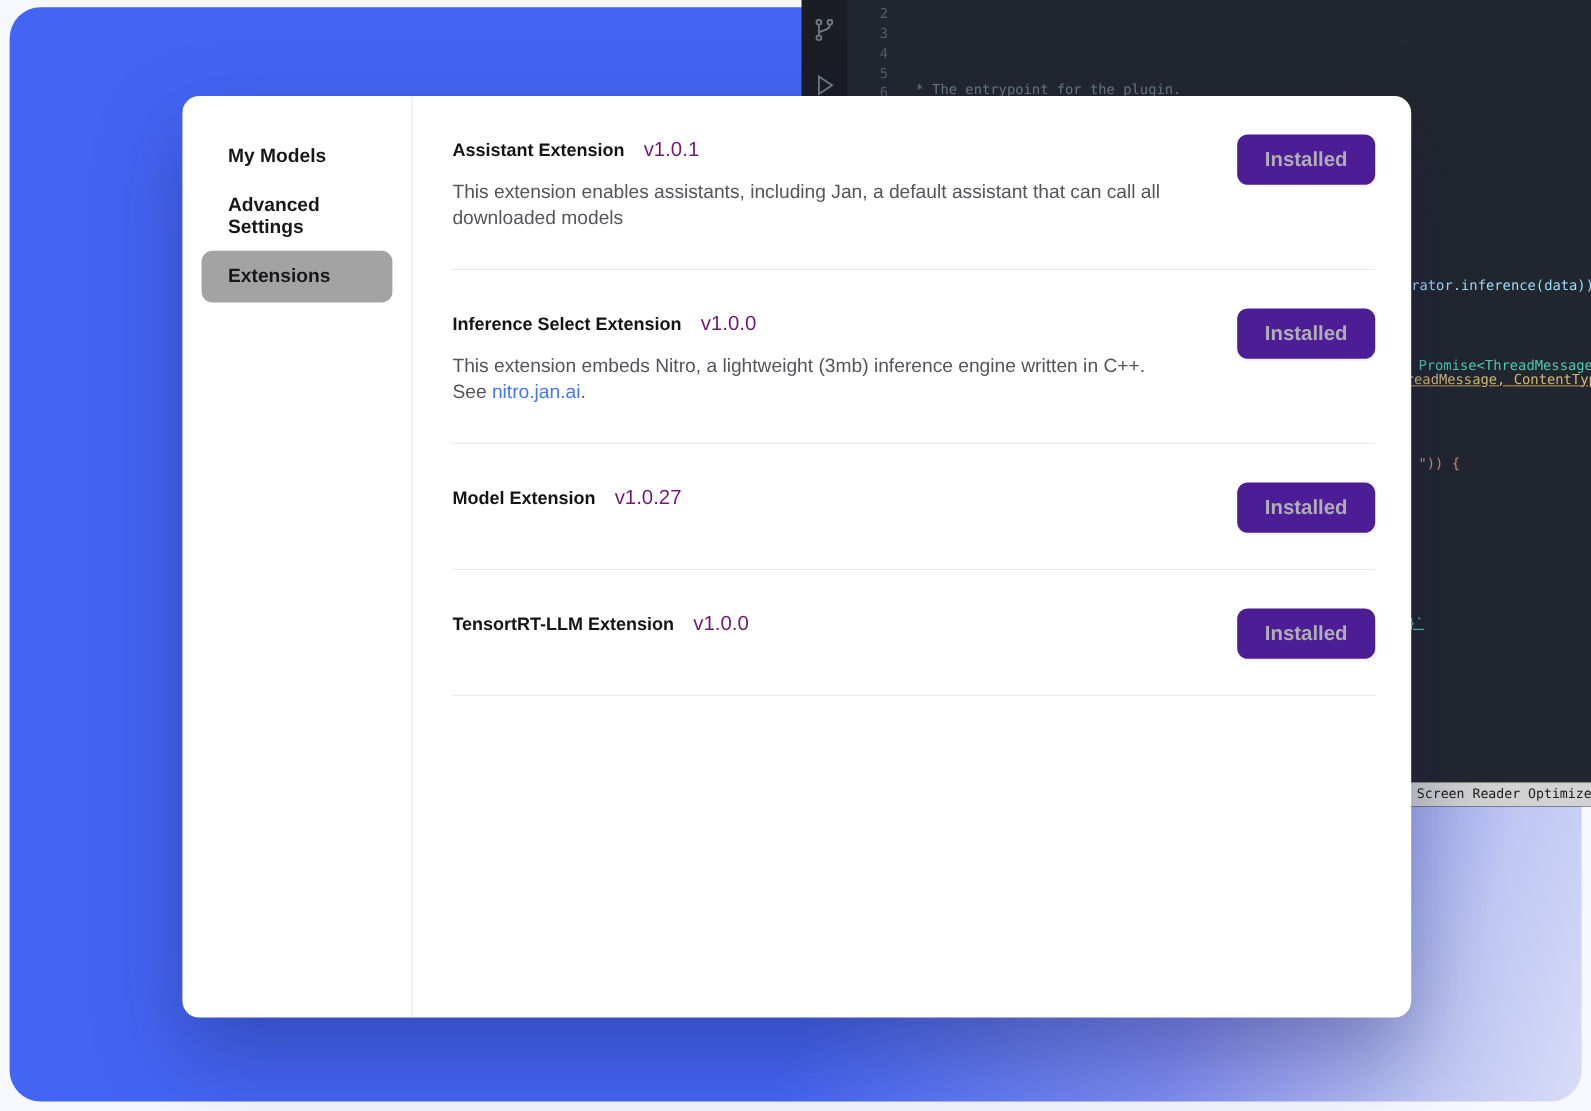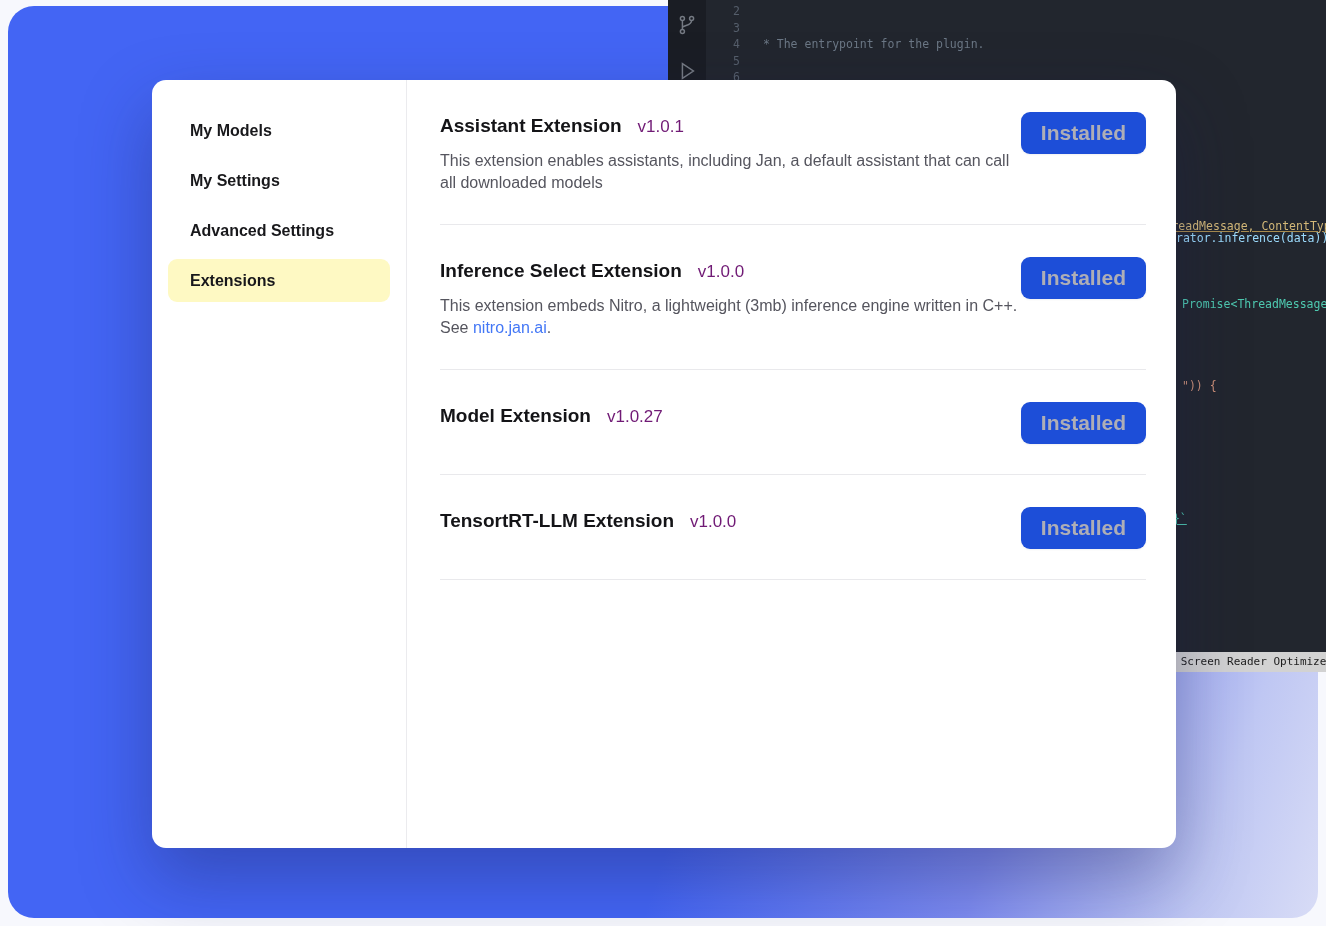--- a/index.html
+++ b/index.html
@@ -30,21 +30,21 @@
     padding-top:14px; gap:24px;
   }
   .activity-icon { width:22px; height:22px; opacity:.85; cursor:pointer; }
   .gutter {
     position:absolute; left:50px; top:3px; width:22px; text-align:right;
     color:#555e6b;
   }
   .code-col {
     position:absolute; left:88px; top:3px; right:0; white-space:pre; color:#c6ccd6;
   }
-  .code-comment { color:#6b7785; }
+  .code-comment { color:#6b7785;margin-top:30px; }
   .code-kw { color:#cdd3dc; }
   .code-import-names { color:#d3b878; text-decoration:underline; text-decoration-color:#a98c4e; }
   .frag { position:absolute; white-space:pre; }
   .frag-1 { left:508px; top:230px; color:#9cdcfe; }
   .frag-2 { left:514px; top:296px; color:#4ec9b0; }
   .frag-3 { left:514px; top:378px; color:#ce9178; }
   .frag-4 { left:498px; top:511px; color:#4ec9b0; text-decoration:underline; }
   .editor-statusbar {
     position:absolute; left:0; bottom:0; width:100%; height:20px;
     background:#101317; display:flex; align-items:center; justify-content:flex-end;
@@ -57,52 +57,52 @@
   }
 
   
   .modal {
     position:absolute; left:152px; top:80px; width:1024px; height:768px;
     background:#ffffff; border-radius:14px;
     box-shadow:0 30px 70px rgba(25,30,80,.35);
     display:flex; overflow:hidden;
   }
   .sidebar {
-    width:255px; border-right:1px solid #ebebee; padding:29px 16px 0 16px;
+    width:192px; border-right:1px solid #ebebee; padding:29px 16px 0 16px;
     flex-shrink:0;
   }
   .side-item {
     height:43px; display:flex; align-items:center; padding:0 22px;
     border-radius:9px; margin-bottom:7px;
     font-size:16px; font-weight:700; color:#18181b; cursor:pointer;
   }
-  .side-item.selected { background:#fef9c3; }
+  .side-item.selected { background:#a3a3a3; }
 
   .content { flex:1; padding:0 30px 0 33px; overflow:hidden; }
   .ext-row {
     display:flex; justify-content:space-between; align-items:flex-start;
     padding:32px 0 30px 0; border-bottom:1px solid #e9e9ec;
   }
   .ext-row.last { border-bottom:none; }
   .ext-info { width:592px; }
   .ext-title-row { display:flex; align-items:baseline; gap:16px; }
-  .ext-title { font-size:19px; font-weight:700; color:#141417; line-height:28px; }
+  .ext-title { font-size:15px; font-weight:700; color:#141417; line-height:28px; }
   .ext-version { font-size:17px; font-weight:500; color:#701a75; }
   .ext-desc { margin-top:10px; font-size:16px; line-height:22px; color:#55555e; }
   .ext-link { color:#4377f6; text-decoration:none; cursor:pointer; }
 
   .btn {
     border:none; border-radius:9px; height:42px; cursor:pointer;
     font-family:"Liberation Sans", sans-serif;
     box-shadow:0 1px 2px rgba(16,24,40,.06);
     flex-shrink:0;
   }
   .btn-installed {
-    min-width:115px; padding:0 20px; background:#1d4ed8; color:#aeaeb6;
-    font-size:21px; font-weight:600;
+    min-width:115px; padding:0 20px; background:#4c1d95; color:#aeaeb6;
+    font-size:17px; font-weight:600;
   }
   .btn-select {
     min-width:96px; padding:0 24px; background:#eef1f9; color:#3e6bf4;
     font-size:16.5px; font-weight:700;
   }
 </style>
 </head>
 <body>
 
 <div class="bg-panel"></div>
@@ -144,21 +144,20 @@
   <div class="editor-statusbar">
     <span class="status-left">go</span>
     <span class="status-chip">Screen Reader Optimized</span>
   </div>
 </div>
 
 <div class="modal">
 
   <div class="sidebar">
     <div class="side-item">My Models</div>
-    <div class="side-item">My Settings</div>
     <div class="side-item">Advanced Settings</div>
     <div class="side-item selected">Extensions</div>
   </div>
 
   <div class="content">
 
     <div class="ext-row">
       <div class="ext-info">
         <div class="ext-title-row">
           <span class="ext-title">Assistant Extension</span>

